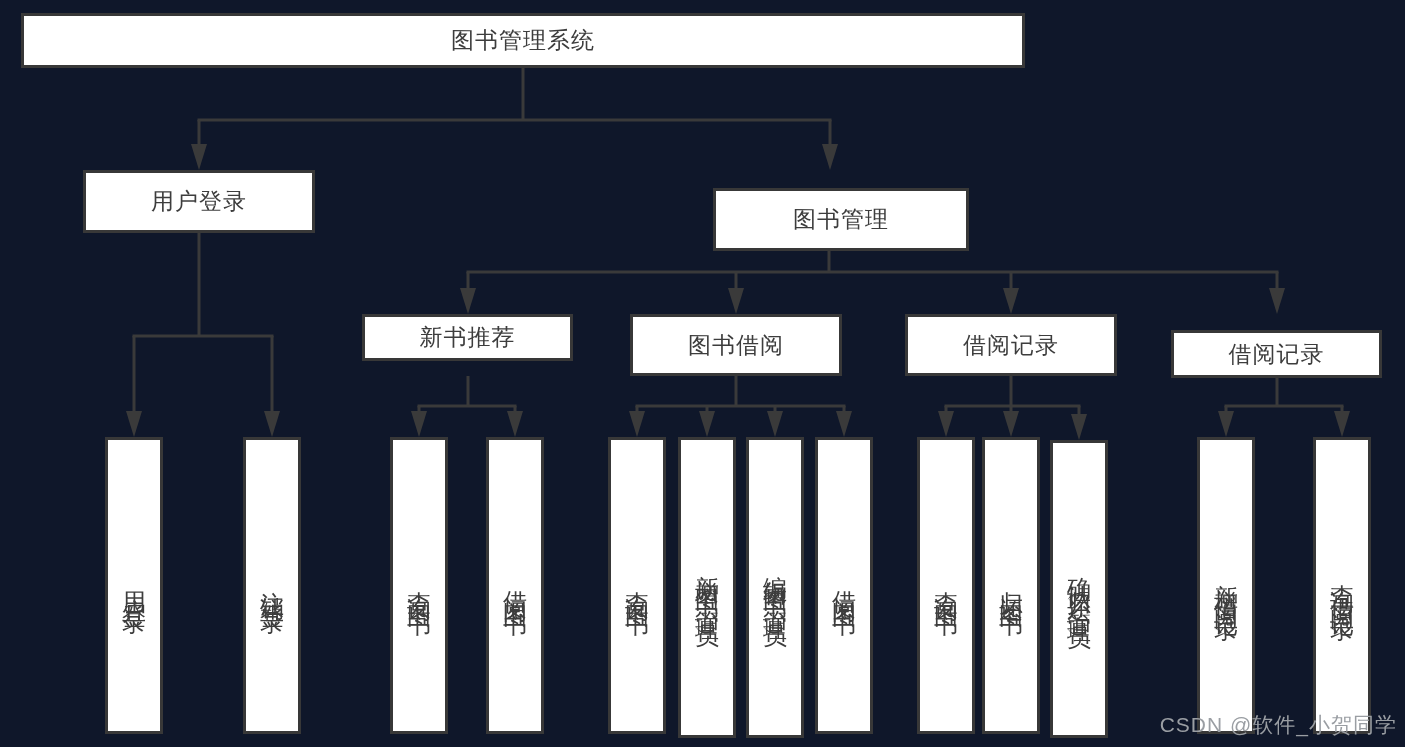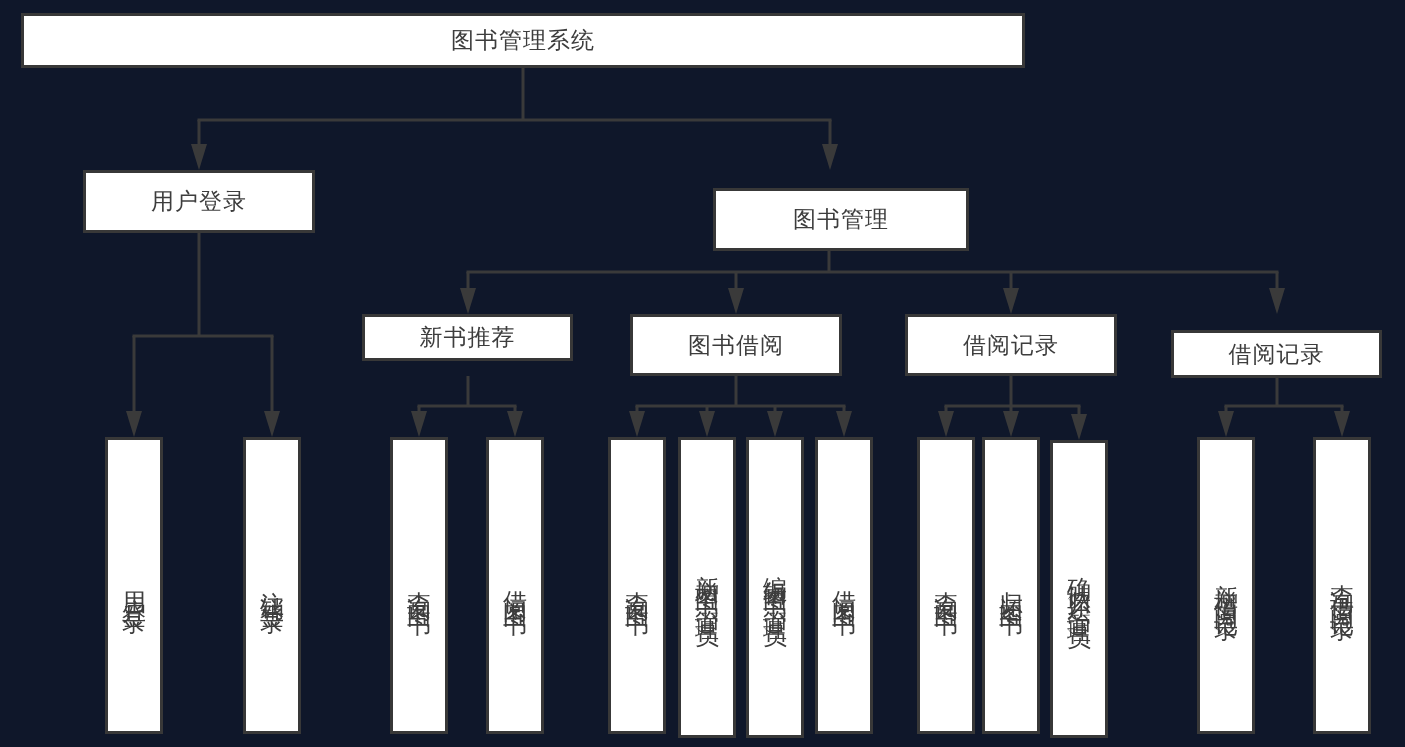--- a/index.html
+++ b/index.html
@@ -195,14 +195,15 @@
     <span class="lbl">确认归还（管理员）</span>
   </div>
 
   <div class="node v" style="left:1197px;top:437px;width:58px;height:297px">
     <span class="lbl">新增借阅记录</span>
   </div>
   <div class="node v" style="left:1313px;top:437px;width:58px;height:297px">
     <span class="lbl">查询借阅记录</span>
   </div>
 
+  <div class="watermark">CSDN @软件_小贺同学</div>
 
 </div>
 
 </body></html>

